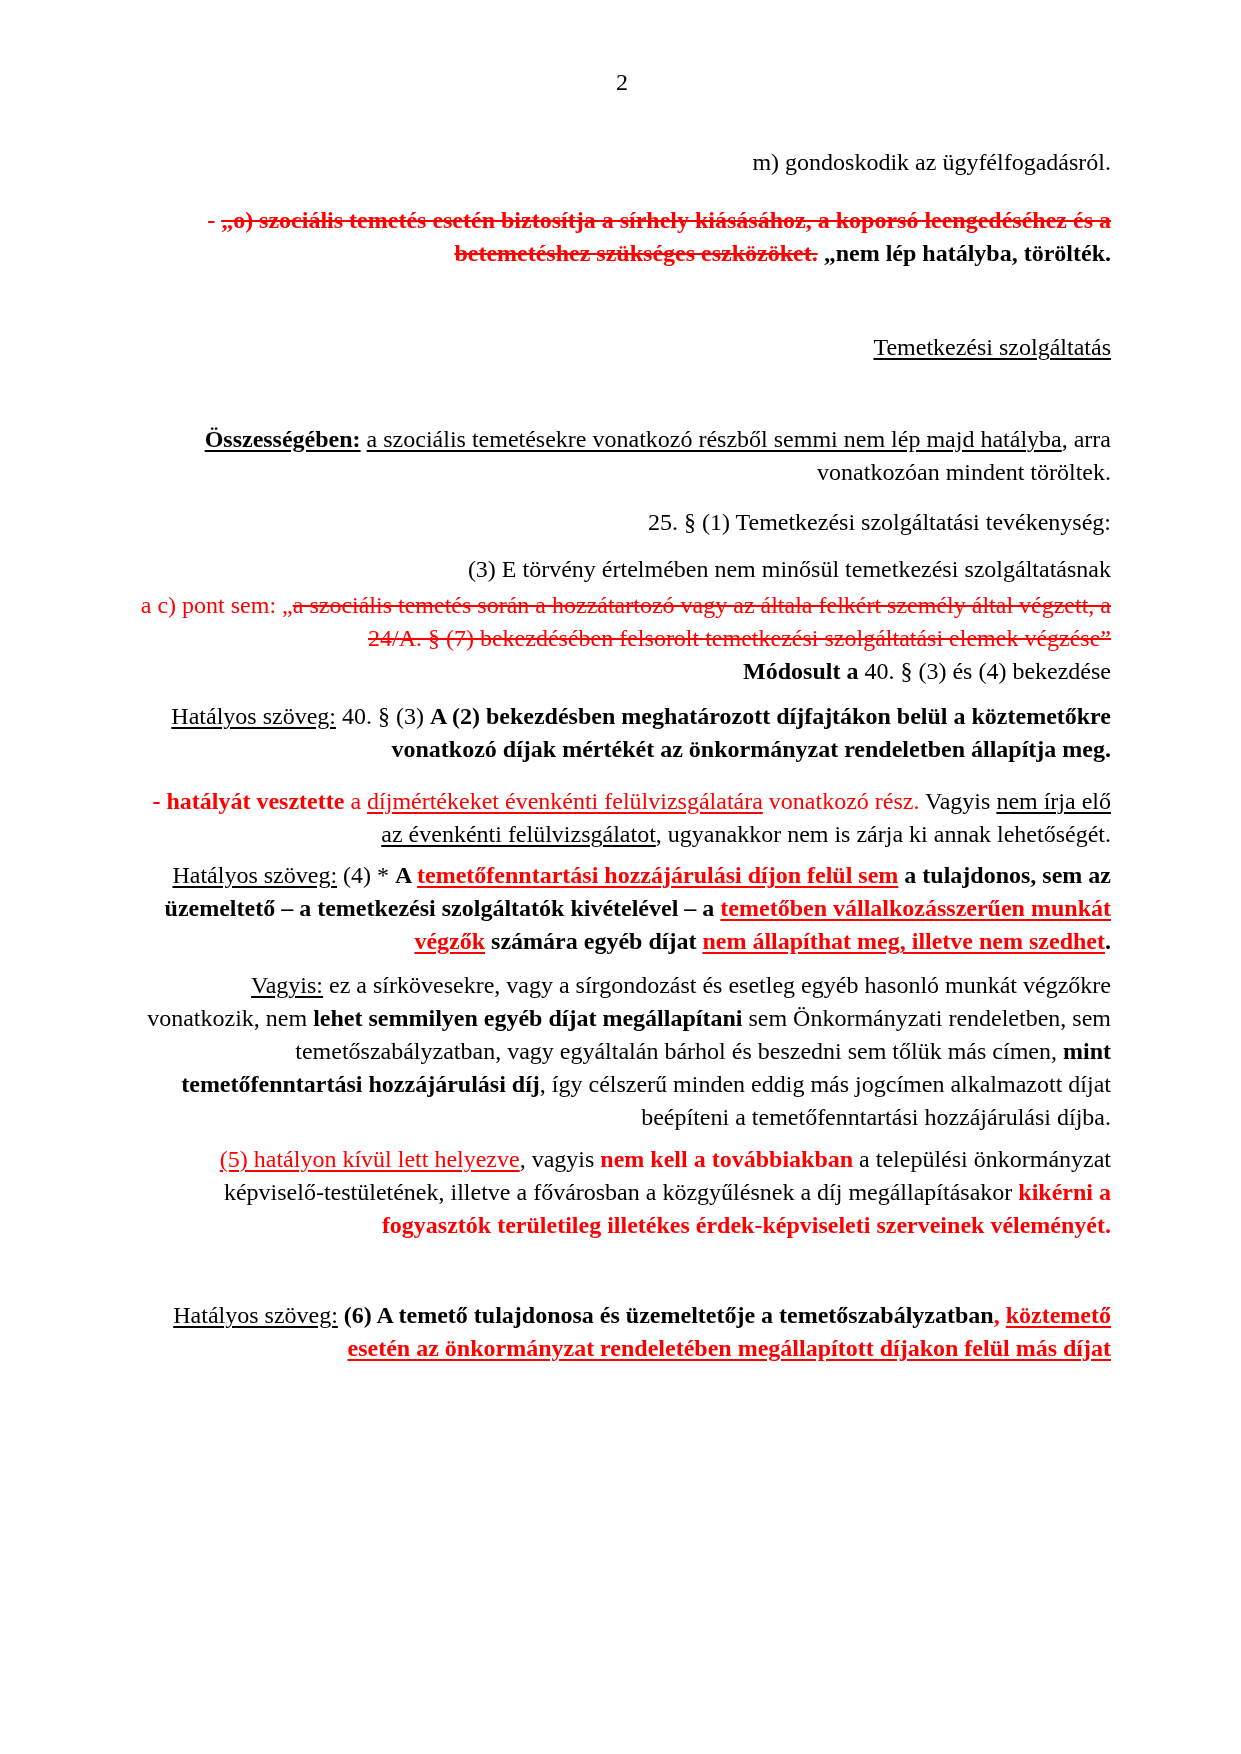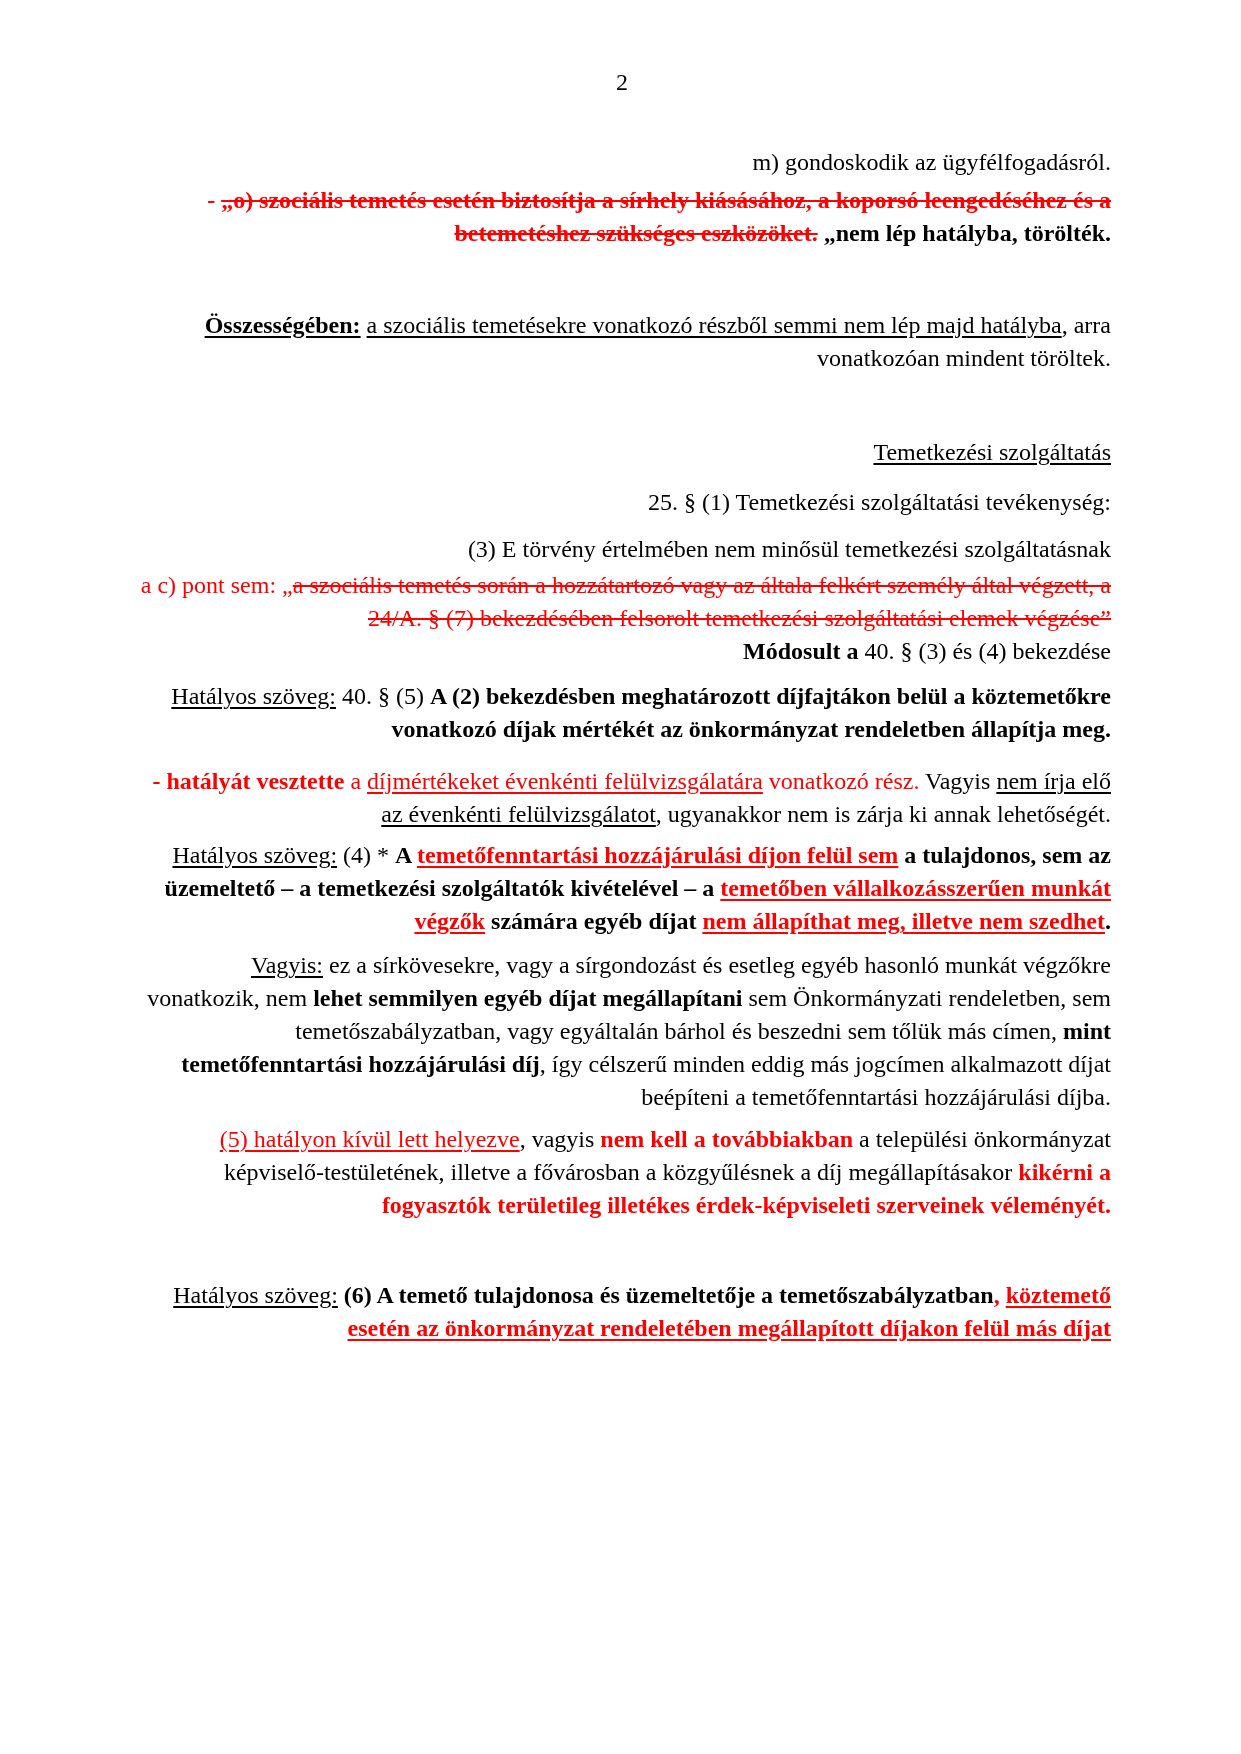--- a/index.html
+++ b/index.html
@@ -18,26 +18,26 @@
   .s{text-decoration:line-through;text-decoration-thickness:2px;}
   .u{text-decoration:underline;text-underline-offset:3px;text-decoration-thickness:1.5px;}
 </style>
 </head>
 <body>
 
 <div class="page">
   <p class="page-number">2</p>
 
   <p class="para" style="margin-top:47px"><span>m) gondoskodik az ügyfélfogadásról.</span></p>
-  <p class="para" style="margin-top:5px"><span class="b r">- </span><span class="b r s">„o) szociális temetés esetén biztosítja a sírhely kiásásához, a koporsó leengedéséhez és a betemetéshez szükséges eszközöket.</span><span class="b"> </span><span class="b">„nem lép hatályba, törölték.</span></p>
+  <p class="para" style="margin-top:25px"><span class="b r">- </span><span class="b r s">„o) szociális temetés esetén biztosítja a sírhely kiásásához, a koporsó leengedéséhez és a betemetéshez szükséges eszközöket.</span><span class="b"> </span><span class="b">„nem lép hatályba, törölték.</span></p>
+  <p class="para" style="margin-top:61px"><span class="u">Temetkezési szolgáltatás</span></p>
   <p class="para" style="margin-top:59px"><span class="b u">Összességében:</span><span> </span><span class="u">a szociális temetésekre vonatkozó részből semmi nem lép majd hatályba</span><span>, arra vonatkozóan mindent töröltek.</span></p>
-  <p class="para" style="margin-top:61px"><span class="u">Temetkezési szolgáltatás</span></p>
   <p class="para" style="margin-top:17px"><span>25. § (1) Temetkezési szolgáltatási tevékenység:</span></p>
   <p class="para" style="margin-top:14px"><span>(3) E törvény értelmében nem minősül temetkezési szolgáltatásnak</span></p>
   <p class="para" style="margin-top:3px"><span class="r">a c) pont sem: „</span><span class="r s">a szociális temetés során a hozzátartozó vagy az általa felkért személy által végzett, a 24/A. § (7) bekezdésében felsorolt temetkezési szolgáltatási elemek végzése”</span></p>
   <p class="para" style="margin-top:0"><span class="b">Módosult a</span><span> 40. § (3) és (4) bekezdése</span></p>
-  <p class="para" style="margin-top:12px"><span class="u">Hatályos szöveg:</span><span> 40. § (5) </span><span class="b">A (2) bekezdésben meghatározott díjfajtákon belül a köztemetőkre vonatkozó díjak mértékét az önkormányzat rendeletben állapítja meg.</span></p>
+  <p class="para" style="margin-top:12px"><span class="u">Hatályos szöveg:</span><span> 40. § (3) </span><span class="b">A (2) bekezdésben meghatározott díjfajtákon belül a köztemetőkre vonatkozó díjak mértékét az önkormányzat rendeletben állapítja meg.</span></p>
   <p class="para" style="margin-top:19px"><span class="b r">- hatályát vesztette</span><span class="r"> a </span><span class="r u">díjmértékeket évenkénti felülvizsgálatára</span><span class="r"> vonatkozó rész.</span><span> Vagyis </span><span class="u">nem írja elő az évenkénti felülvizsgálatot</span><span>, ugyanakkor nem is zárja ki annak lehetőségét.</span></p>
   <p class="para" style="margin-top:8px"><span class="u">Hatályos szöveg:</span><span> (4) * </span><span class="b">A </span><span class="b r u">temetőfenntartási hozzájárulási díjon felül sem</span><span class="b"> a tulajdonos, sem az üzemeltető – a temetkezési szolgáltatók kivételével – a </span><span class="b r u">temetőben vállalkozásszerűen munkát végzők</span><span class="b"> számára egyéb díjat </span><span class="b r u">nem állapíthat meg, illetve nem szedhet</span><span class="b">.</span></p>
   <p class="para" style="margin-top:11px"><span class="u">Vagyis:</span><span> ez a sírkövesekre, vagy a sírgondozást és esetleg egyéb hasonló munkát végzőkre vonatkozik, nem </span><span class="b">lehet semmilyen egyéb díjat megállapítani</span><span> sem Önkormányzati rendeletben, sem temetőszabályzatban, vagy egyáltalán bárhol és beszedni sem tőlük más címen, </span><span class="b">mint temetőfenntartási hozzájárulási díj</span><span>, így célszerű minden eddig más jogcímen alkalmazott díjat beépíteni a temetőfenntartási hozzájárulási díjba.</span></p>
   <p class="para" style="margin-top:9px"><span class="r u">(5) hatályon kívül lett helyezve</span><span>, vagyis </span><span class="b r">nem kell a továbbiakban</span><span> a települési önkormányzat képviselő-testületének, illetve a fővárosban a közgyűlésnek a díj megállapításakor </span><span class="b r">kikérni a fogyasztók területileg illetékes érdek-képviseleti szerveinek véleményét.</span></p>
   <p class="para" style="margin-top:57px"><span class="u">Hatályos szöveg:</span><span> </span><span class="b">(6) A temető tulajdonosa és üzemeltetője a temetőszabályzatban</span><span class="b r">,</span><span> </span><span class="b r u">köztemető esetén az önkormányzat rendeletében megállapított díjakon felül más díjat</span></p>
 </div>
 
 </body></html>

